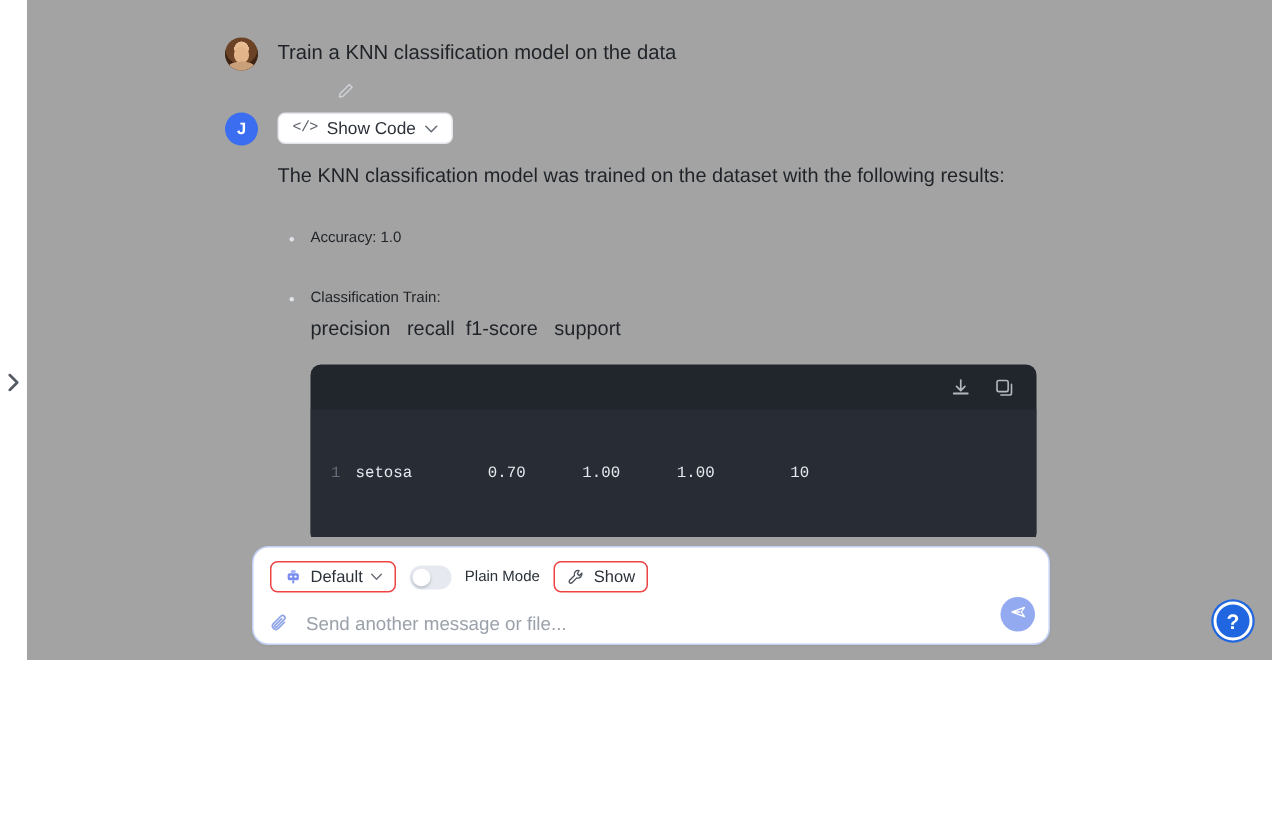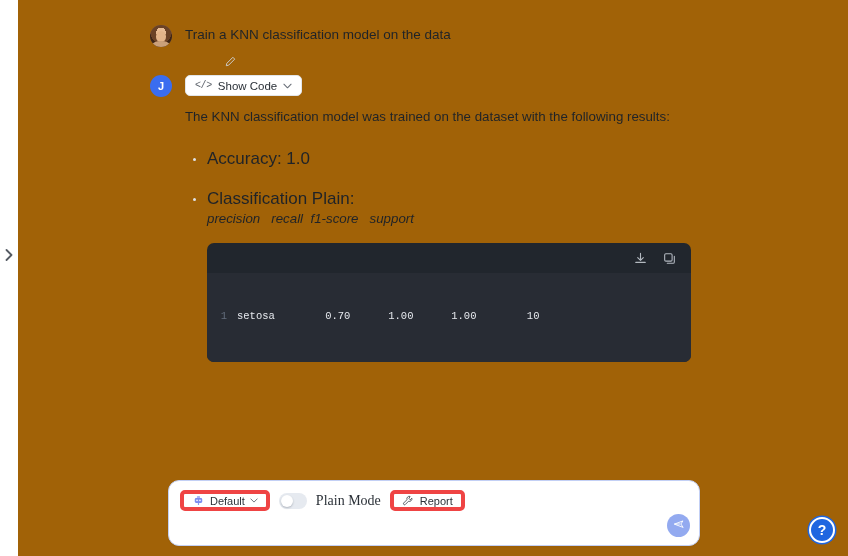--- a/index.html
+++ b/index.html
@@ -44,22 +44,22 @@
     justify-content: center;
     cursor: pointer;
     color: #555b63;
   }
   .rail-toggle svg { display: block; }
 
   
   .main {
     flex: 1 1 auto;
     position: relative;
-    height: 556px;
-    background: #a16207;
+    height: 440px;
+    background: #a3a3a3;
   }
 
   .conversation {
     position: absolute;
     left: 0; top: 0; right: 0;
     bottom: 82px;
     overflow: hidden;
     padding-top: 22px;
   }
 
@@ -178,21 +178,21 @@
     color: #1f2328;
   }
 
   .bullets {
     list-style: none;
     margin-top: 22px;
   }
   .bullets li {
     position: relative;
     padding-left: 22px;
-    font-size: 17px;
+    font-size: 10px;
     line-height: 20px;
     color: #1f2328;
   }
   .bullets li::before {
     content: "";
     position: absolute;
     left: 8px;
     top: 9px;
     width: 3px;
     height: 3px;
@@ -200,21 +200,20 @@
     background: #dfe2e6;
   }
   .bullet-gap { margin-top: 20px; }
 
   .hdr-row {
     font-size: 13.3px;
     line-height: 20px;
     padding-left: 22px;
     color: #1f2328;
     white-space: pre;
-    font-style: italic;
   }
 
   
   .codeblock {
     margin-top: 14px;
     margin-left: 22px;
     margin-right: 0;
     width: 484px;
     border-radius: 7px;
     background: #21262d;
@@ -283,21 +282,21 @@
     gap: 9px;
     height: 21px;
   }
 
   .chip {
     display: inline-flex;
     align-items: center;
     gap: 5px;
     height: 21px;
     padding: 0 8px;
-    border: 4px solid #ef4444;
+    border: 1px solid #ef4444;
     border-radius: 5px;
     background: #ffffff;
     font-size: 11px;
     color: #2b3138;
     cursor: pointer;
     white-space: nowrap;
   }
   .chip .chev { color: #6a7079; display: flex; }
 
   .model-mark {
@@ -318,24 +317,23 @@
   .toggle .knob {
     position: absolute;
     left: 2px; top: 2px;
     width: 12px; height: 12px;
     border-radius: 50%;
     background: #ffffff;
     box-shadow: 0 1px 2px rgba(16,24,40,0.25);
   }
 
   .plain-mode-label {
-    font-size: 14px;
+    font-size: 10px;
     color: #2b3138;
     white-space: nowrap;
-    font-family: Liberation Serif, serif;
   }
 
   .composer-input-row {
     display: flex;
     align-items: center;
     margin-top: 13px;
     gap: 10px;
   }
   .clip-icon { color: #8fa4e8; display: flex; cursor: pointer; flex: 0 0 14px; }
   .composer-input {
@@ -433,21 +431,21 @@
               <svg width="9" height="6" viewBox="0 0 10 6" fill="none">
                 <path d="M1 1l4 4 4-4" stroke="#6a7079" stroke-width="1.2" stroke-linecap="round" stroke-linejoin="round"></path>
               </svg>
             </span>
           </div>
 
           <div class="para">The KNN classification model was trained on the dataset with the following results:</div>
 
           <ul class="bullets">
             <li>Accuracy: 1.0</li>
-            <li class="bullet-gap">Classification Plain:</li>
+            <li class="bullet-gap">Classification Train:</li>
           </ul>
 
           <div class="hdr-row">precision   recall  f1-score   support</div>
 
           
           <div class="codeblock">
             <div class="codeblock-head">
               <span class="cb-icon">
                 <svg width="13" height="13" viewBox="0 0 14 14" fill="none">
                   <path d="M7 1.5v7M4 6l3 3 3-3" stroke="#c3c9d1" stroke-width="1.2" stroke-linecap="round" stroke-linejoin="round"></path>
@@ -511,25 +509,33 @@
           </div>
 
           <span class="plain-mode-label">Plain Mode</span>
 
           <div class="chip">
             <span class="model-mark">
               <svg width="12" height="12" viewBox="0 0 14 14" fill="none">
                 <path d="M9.4 1.6a3 3 0 0 0-3.6 3.9L1.9 9.4a1.3 1.3 0 0 0 1.8 1.8l3.9-3.9a3 3 0 0 0 3.9-3.6L9.6 5.6 8.1 4.1z" stroke="#4a5058" stroke-width="1.05" stroke-linejoin="round"></path>
               </svg>
             </span>
-            <span>Report</span>
+            <span>Show</span>
           </div>
 
         </div>
 
+        <div class="composer-input-row">
+          <span class="clip-icon">
+            <svg width="13" height="15" viewBox="0 0 14 16" fill="none">
+              <path d="M10.4 7.3l-4.6 4.6a2.5 2.5 0 0 1-3.5-3.5l5.6-5.6a1.7 1.7 0 0 1 2.4 2.4l-5.5 5.5a.85.85 0 0 1-1.2-1.2l4.8-4.8" stroke="#8fa4e8" stroke-width="1.2" stroke-linecap="round" stroke-linejoin="round"></path>
+            </svg>
+          </span>
+          <input class="composer-input" type="text" placeholder="Send another message or file..." style="">
+        </div>
 
         <button class="send-btn">
           <span>
             <svg width="12" height="12" viewBox="0 0 14 14" fill="none">
               <path d="M2 7h6M2 7l9.6-3.6L9.2 7l2.4 3.6z" stroke="#ffffff" stroke-width="1.05" stroke-linejoin="round" stroke-linecap="round"></path>
             </svg>
           </span>
         </button>
 
       </div>

